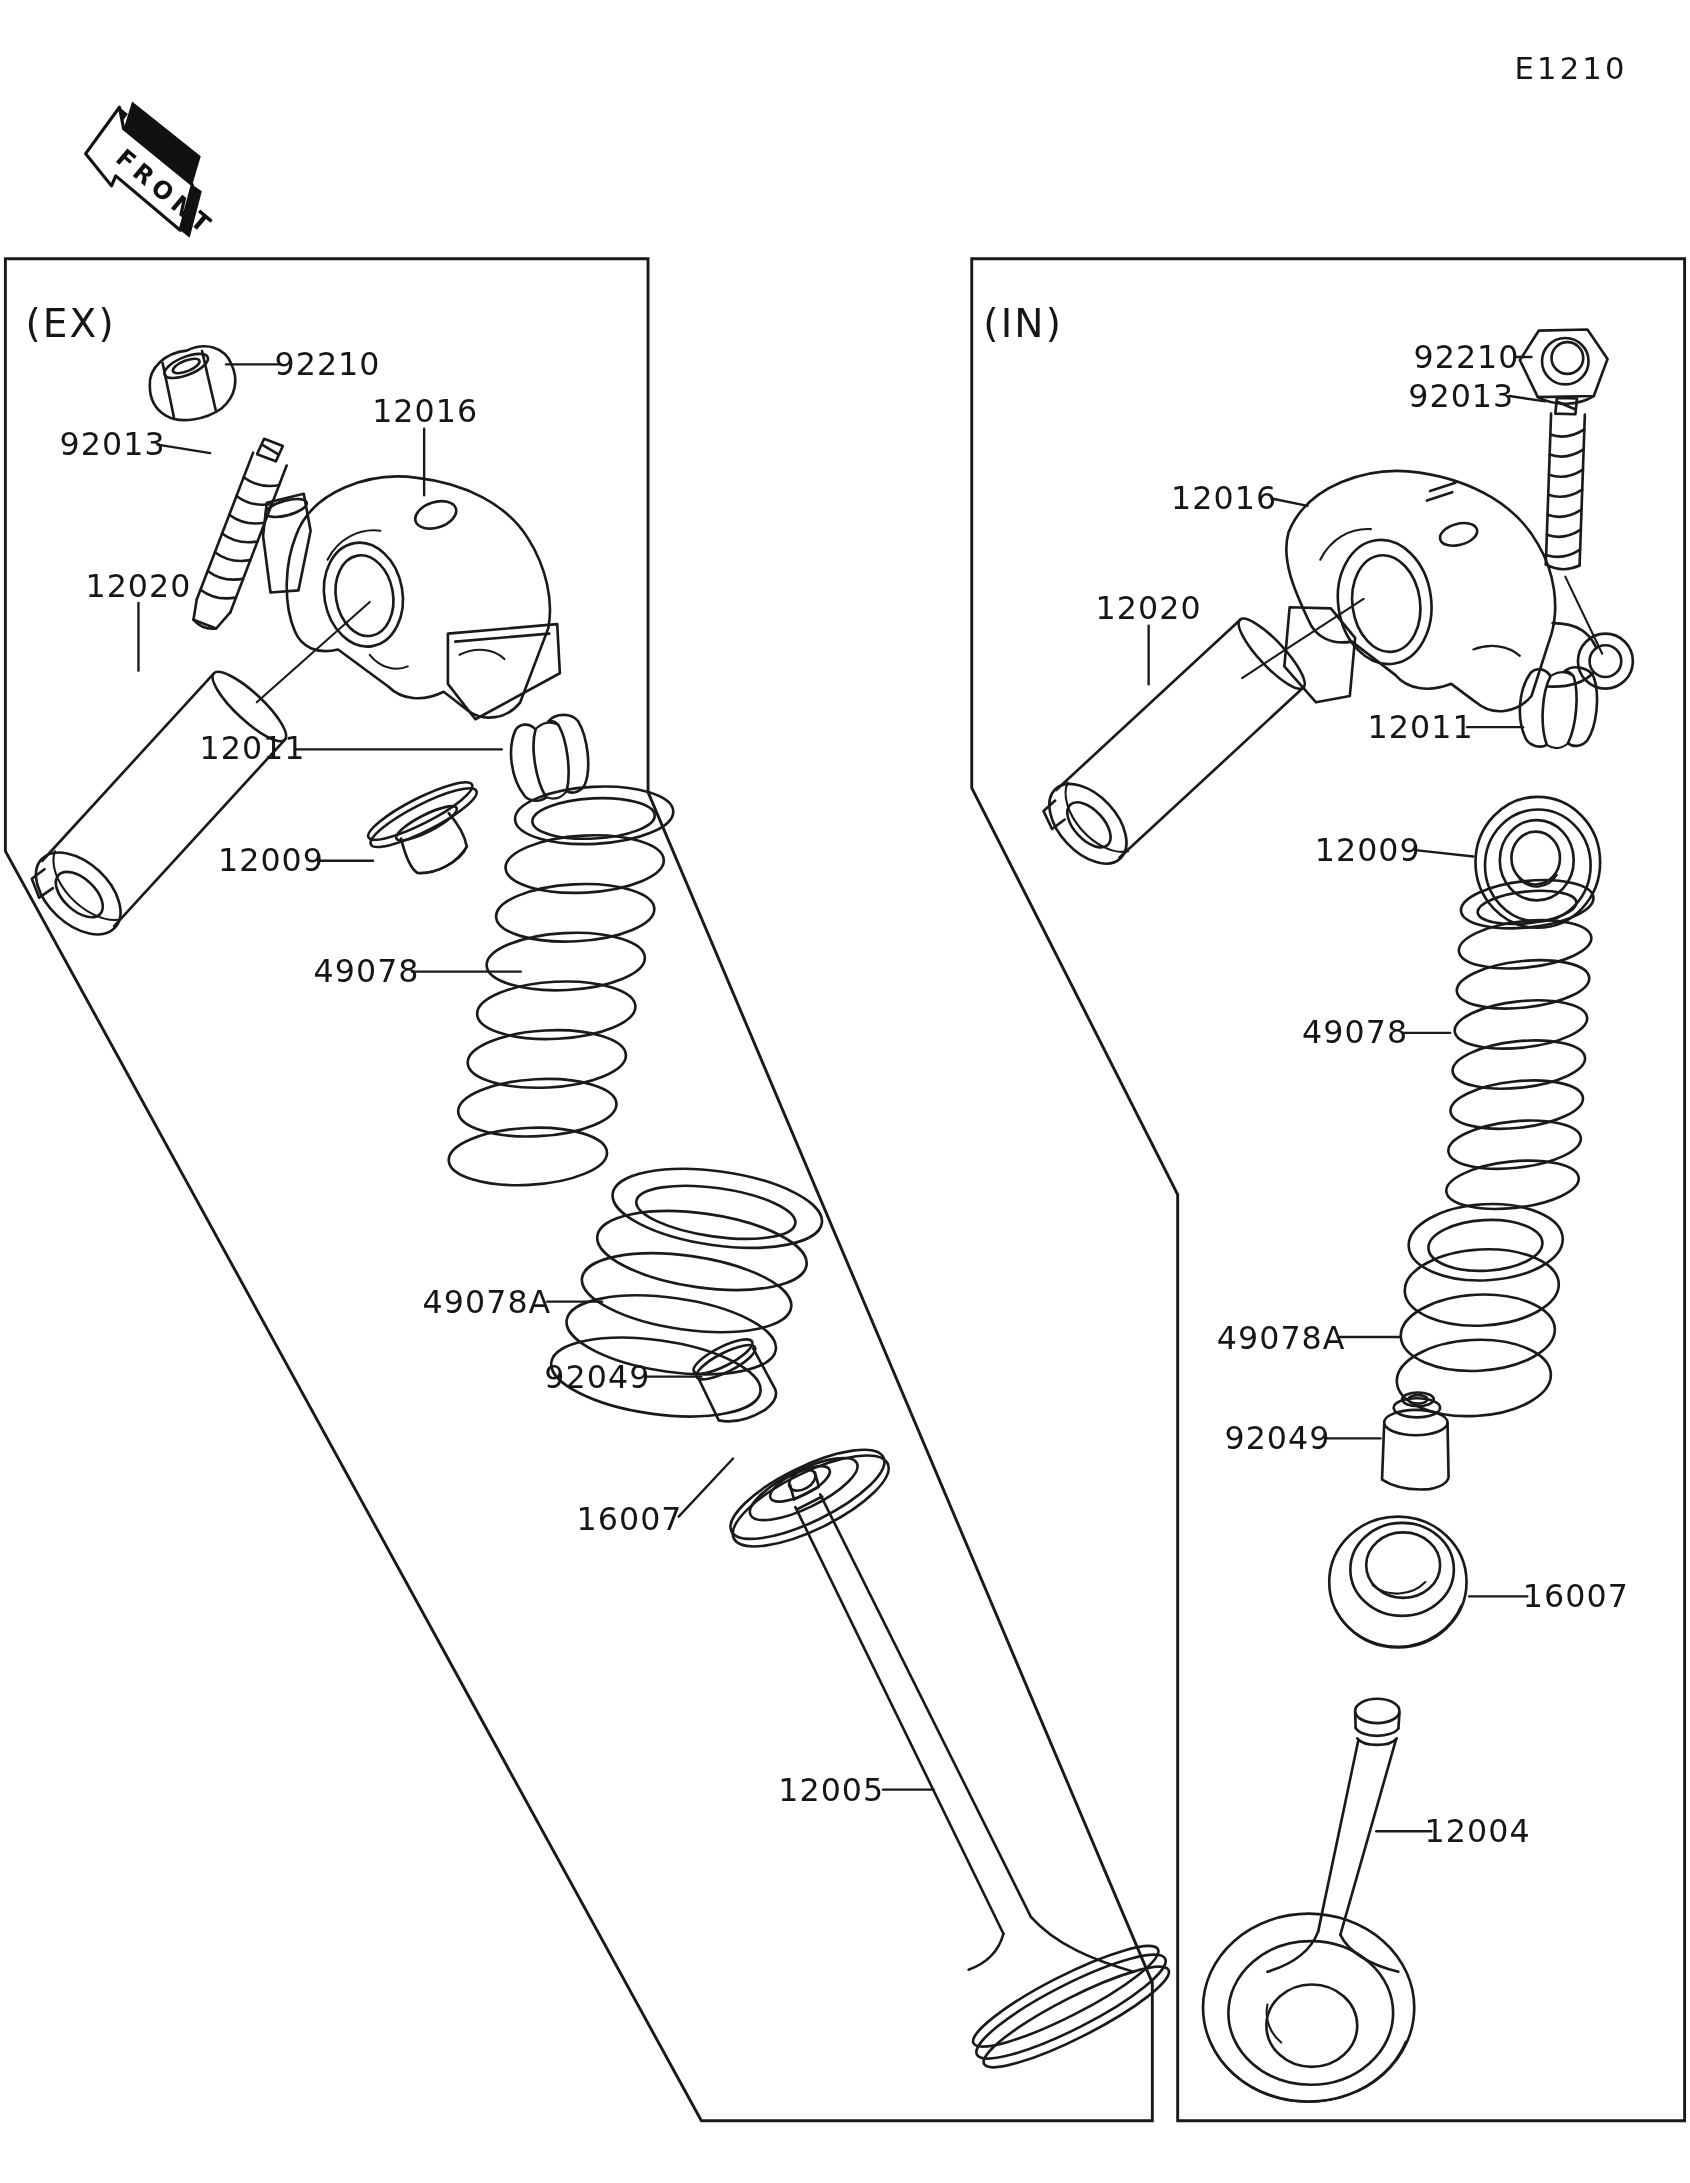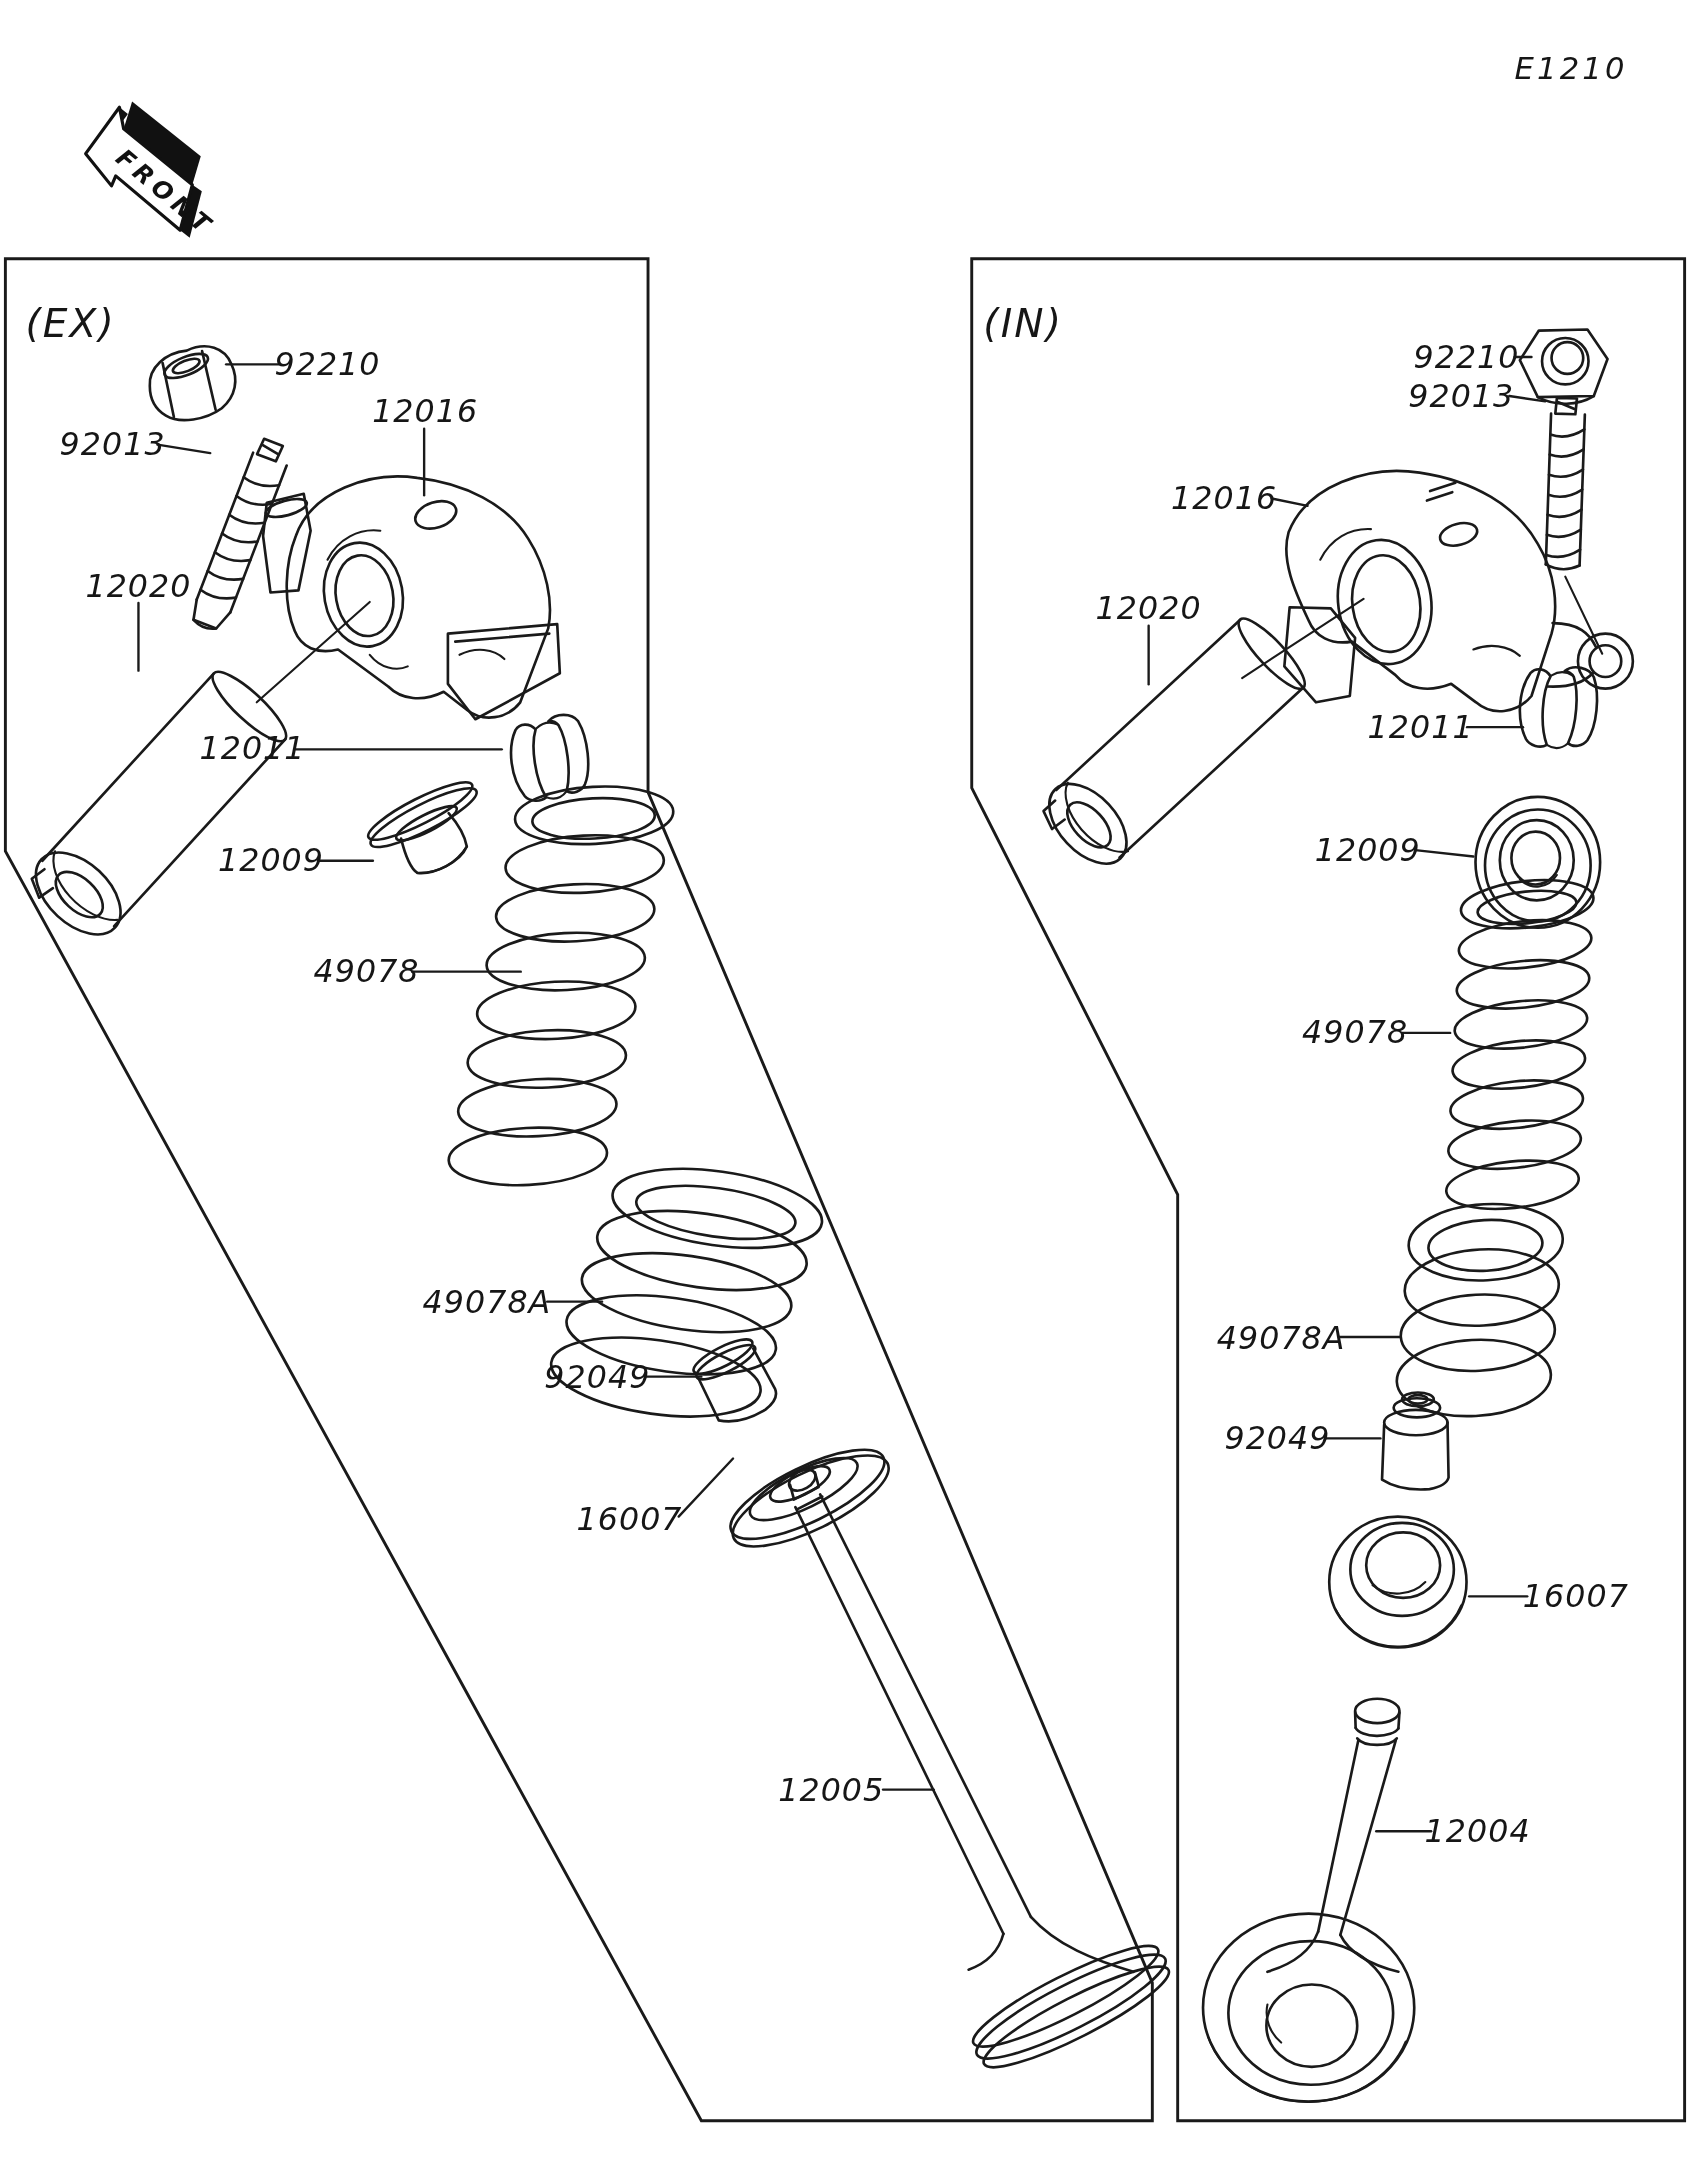--- a/index.html
+++ b/index.html
@@ -1,16 +1,16 @@
 <!DOCTYPE html>
 <html style="font-size:8.5px"><head>
 <meta charset="utf-8">
 <style>
   html,body{margin:0;padding:0;background:#ffffff;}
-  .sheet{position:relative;width:1690px;height:2183px;background:#ffffff;overflow:hidden;font-style:italic;}
+  .sheet{position:relative;width:1690px;height:2183px;background:#ffffff;overflow:hidden;}
   svg{display:block;}
   .ln{fill:none;stroke:#1a1a1a;stroke-width:5;stroke-linecap:round;stroke-linejoin:round;}
   .ln2{fill:none;stroke:#1a1a1a;stroke-width:4;stroke-linecap:round;stroke-linejoin:round;}
   .border{fill:none;stroke:#1a1a1a;stroke-width:5.5;stroke-linejoin:miter;}
   .leader{fill:none;stroke:#1a1a1a;stroke-width:4.5;stroke-linecap:round;}
   .solid{fill:#111111;stroke:none;}
   .face{fill:#ffffff;stroke:#111111;stroke-width:6;stroke-linejoin:round;}
   text{font-family:"DejaVu Sans","Liberation Sans",sans-serif;fill:#161616;}
   .lbl{font-size:60px;letter-spacing:2px;}
   .tag{font-size:74px;letter-spacing:4px;}

